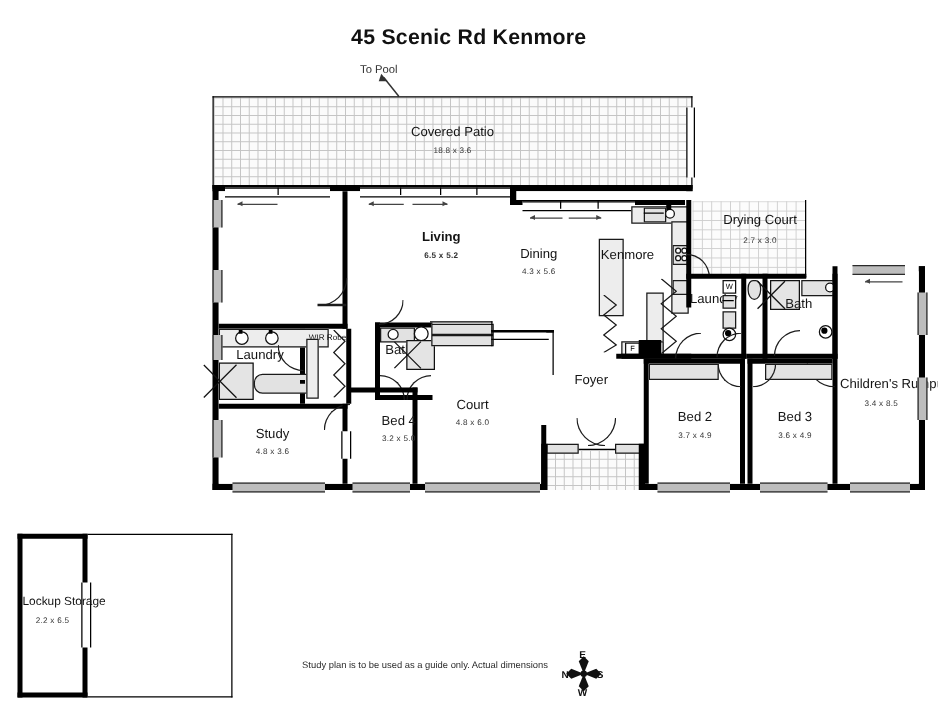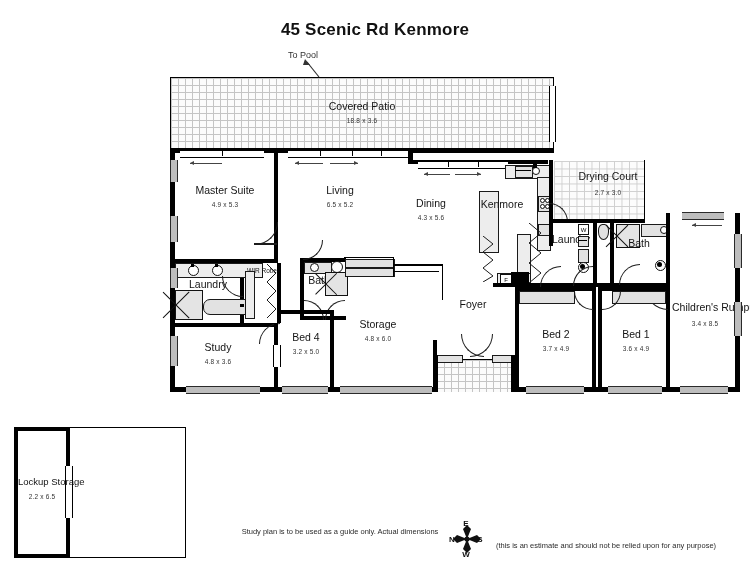--- a/index.html
+++ b/index.html
@@ -141,39 +141,35 @@
   <div class="wall" style="left:515px;top:387px;width:225px;height:5px;"></div>
 
   <div class="wall" style="left:735px;top:213px;width:5px;height:179px;"></div>
 
   <div class="wall" style="left:614px;top:213px;width:126px;height:4px;"></div>
 
   <div class="room" style="left:175px;top:153px;width:560px;height:234px;"></div>
 
   <div class="wall" style="left:274px;top:153px;width:4px;height:110px;"></div>
   <div class="wall" style="left:175px;top:259px;width:103px;height:4px;"></div>
-  <div class="rlabel" style="left:177px;top:184px;width:96px;">
-    <span class="nm">Master Suite</span>
-    <span class="dim">4.9 x 5.3</span>
-  </div>
 
   <div class="win-h" style="left:180px;top:150px;width:84px;height:6px;"></div>
   <div class="thin" style="left:222px;top:150px;width:1px;height:6px;"></div>
   <div class="sarrow" style="left:190px;top:161px;width:32px;">
     <i></i>
       <b class="l"></b>
   </div>
 
   <div class="sill-v" style="left:170px;top:160px;width:6px;height:22px;"></div>
   <div class="sill-v" style="left:170px;top:216px;width:6px;height:26px;"></div>
 
   <div class="swing sw-br" style="left:255px;top:222px;width:22px;height:22px;"></div>
   <div class="doorleaf" style="left:254px;top:243px;width:23px;height:1.5px;"></div>
 
-  <div class="rlabel" style="left:305px;top:184px;width:70px;">
+  <div class="rlabel" style="left:318px;top:184px;width:70px;font-weight:bold;">
     <span class="nm">Living</span>
     <span class="dim">6.5 x 5.2</span>
   </div>
 
   <div class="win-h" style="left:288px;top:150px;width:120px;height:6px;"></div>
   <div class="thin" style="left:320px;top:150px;width:1px;height:6px;"></div>
   <div class="thin" style="left:352px;top:150px;width:1px;height:6px;"></div>
   <div class="thin" style="left:381px;top:150px;width:1px;height:6px;"></div>
   <div class="sarrow" style="left:295px;top:161px;width:28px;">
     <i></i>
@@ -353,28 +349,28 @@
   <div class="rlabel" style="left:182px;top:341px;width:72px;">
     <span class="nm">Study</span>
     <span class="dim">4.8 x 3.6</span>
   </div>
   <div class="sill-v" style="left:170px;top:336px;width:6px;height:30px;"></div>
   <div class="sill-h" style="left:186px;top:386px;width:74px;height:6px;"></div>
   <div class="win-v" style="left:273px;top:345px;width:6px;height:22px;"></div>
 
   <div class="wall" style="left:330px;top:310px;width:4px;height:77px;"></div>
   <div class="wall" style="left:278px;top:310px;width:56px;height:4px;"></div>
-  <div class="rlabel" style="left:281px;top:331px;width:50px;">
+  <div class="rlabel" style="left:294px;top:331px;width:50px;">
     <span class="nm">Bed 4</span>
     <span class="dim">3.2 x 5.0</span>
   </div>
   <div class="sill-h" style="left:282px;top:386px;width:46px;height:6px;"></div>
 
   <div class="rlabel" style="left:347px;top:318px;width:62px;">
-    <span class="nm">Storage</span>
+    <span class="nm">Court</span>
     <span class="dim">4.8 x 6.0</span>
   </div>
   <div class="sill-h" style="left:340px;top:386px;width:92px;height:6px;"></div>
   <div class="wall" style="left:433px;top:340px;width:4px;height:48px;"></div>
 
   <div class="rlabel" style="left:449px;top:298px;width:48px;">
     <span class="nm">Foyer</span>
   </div>
 
   <div class="tile" style="left:437px;top:360px;width:78px;height:32px;"></div>
@@ -394,21 +390,21 @@
     <span class="nm">Bed 2</span>
     <span class="dim">3.7 x 4.9</span>
   </div>
   <div class="fix" style="left:519px;top:291px;width:54px;height:11px;"></div>
   <div class="swing sw-bl" style="left:574px;top:291px;width:18px;height:18px;"></div>
   <div class="sill-h" style="left:526px;top:386px;width:58px;height:6px;"></div>
 
   <div class="wall" style="left:598px;top:287px;width:4px;height:100px;"></div>
   <div class="wall" style="left:598px;top:287px;width:68px;height:4px;"></div>
   <div class="rlabel" style="left:605px;top:328px;width:62px;">
-    <span class="nm">Bed 1</span>
+    <span class="nm">Bed 3</span>
     <span class="dim">3.6 x 4.9</span>
   </div>
   <div class="fix" style="left:612px;top:291px;width:52px;height:11px;"></div>
   <div class="swing sw-br" style="left:602px;top:291px;width:18px;height:18px;"></div>
   <div class="sill-h" style="left:608px;top:386px;width:54px;height:6px;"></div>
 
   <div class="thin" style="left:437px;top:265px;width:6px;height:1px;"></div>
   <div class="thin" style="left:175px;top:259px;width:1px;height:0px;"></div>
 
   <div id="carport-group">
@@ -425,21 +421,20 @@
     <div class="thin" style="left:56px;top:130px;width:116px;height:1px;"></div>
 
     <div class="rlabel two" style="left:4px;top:48px;width:48px;">
       <span class="nm" style="font-size:9.5px;line-height:13px;">Lockup Storage</span>
       <span class="dim">2.2 x 6.5</span>
     </div>
   </div>
 
   <div class="footer-txt" style="left:236px;top:526px;width:208px;">Study plan is to be used as a guide only. Actual dimensions</div>
 
-  <div class="footer-txt" style="left:478px;top:540px;width:256px;">(this is an estimate and should not be relied upon for any purpose)</div>
 
   <svg id="compass" viewBox="0 0 40 40">
     <polygon points="20,20 16,10 20,6 24,10" fill="#111"></polygon>
     <polygon points="20,20 10,16 6,20 10,24" fill="#111"></polygon>
     <polygon points="20,20 24,30 20,34 16,30" fill="#111"></polygon>
     <polygon points="20,20 30,24 34,20 30,16" fill="#111"></polygon>
     <circle cx="20" cy="20" r="2.6" fill="#111"></circle>
     <text x="19" y="7" font-family="Liberation Sans, sans-serif" font-size="8" font-weight="bold" fill="#111" text-anchor="middle" id="cmp-e">E</text>
     <text x="5" y="23" font-family="Liberation Sans, sans-serif" font-size="8" font-weight="bold" fill="#111" text-anchor="middle" id="cmp-n">N</text>
     <text x="33" y="23" font-family="Liberation Sans, sans-serif" font-size="8" font-weight="bold" fill="#111" text-anchor="middle" id="cmp-s">S</text>

